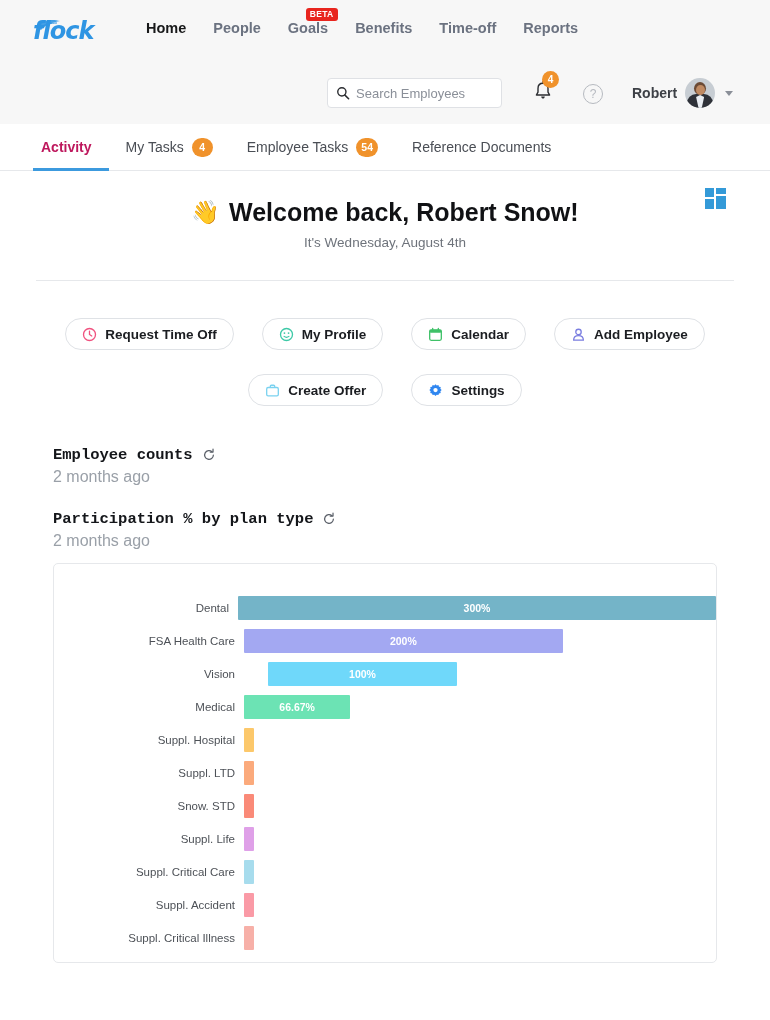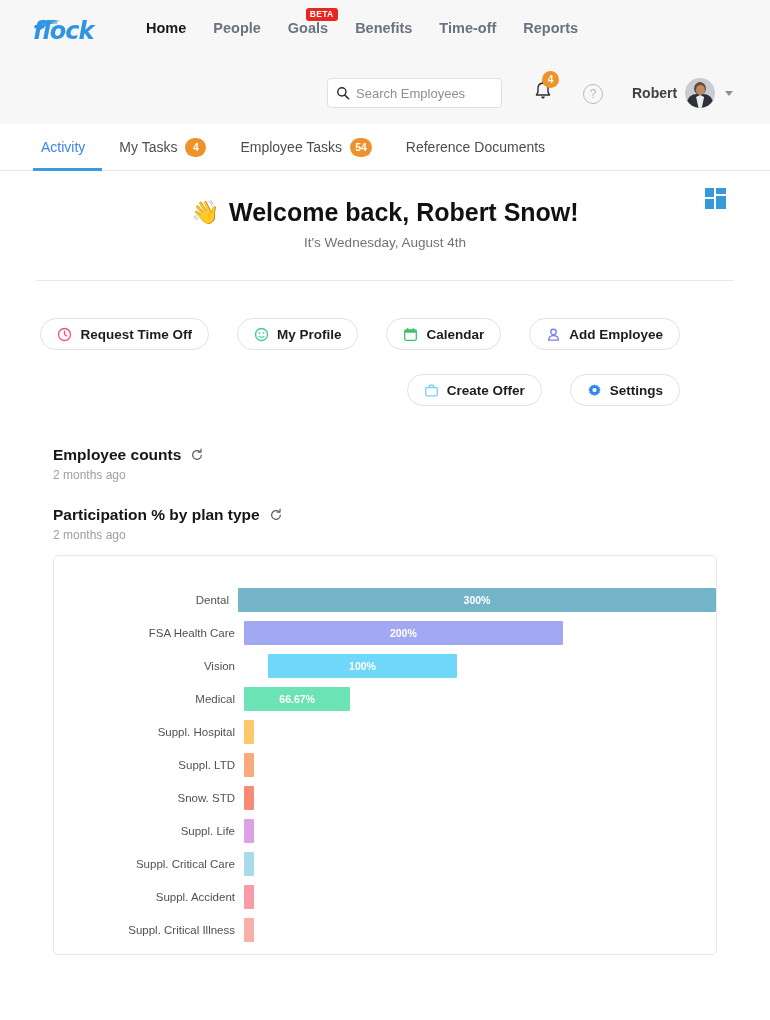--- a/index.html
+++ b/index.html
@@ -170,21 +170,21 @@
     height: 47px;
     display: flex; align-items: center; gap: 8px;
     padding: 0 17px;
     font-size: 14px;
     color: #4a4e55;
     position: relative;
     cursor: pointer;
     white-space: nowrap;
   }
   .tab:first-child { padding-left: 8px; }
-  .tab.active { color: #3b82f6; font-weight: normal; text-align: center; }
+  .tab.active { color: #be185d; font-weight: bold; text-align: center; }
   .tab.active::after {
     content: "";
     position: absolute;
     left: 0; right: 0; bottom: 0;
     height: 2.5px;
     background: #3c9ade;
   }
   .tab-badge {
     background: #f0922b;
     color: #fff;
@@ -240,21 +240,21 @@
 
   
   .actions {
     margin-top: 37px;
     display: flex;
     justify-content: center;
     flex-wrap: wrap;
     gap: 12px;
     padding: 0 90px;
   }
-  .action-row { display: flex; justify-content: flex-end; gap: 28px; width: 100%; }
+  .action-row { display: flex; justify-content: center; gap: 28px; width: 100%; }
   .action-row.second { margin-top: 12px; }
   .pill {
     display: inline-flex;
     align-items: center;
     gap: 8px;
     height: 32px;
     padding: 0 16px;
     border: 1px solid #dfe2e6;
     border-radius: 18px;
     background: #fff;
@@ -267,23 +267,23 @@
   .pill svg { flex: none; }
 
   
   .section {
     margin-top: 40px;
     padding: 0 53px;
   }
   .sect-head {
     display: flex; align-items: center; gap: 9px;
   }
-  .sect-title { font-size: 15.5px; font-weight: bold; color: #14161a; }
+  .sect-title { font-size: 15.5px; font-weight: bold; color: #14161a; font-family: Liberation Mono, monospace; }
   .refresh { cursor: pointer; width: 14px; height: 14px; }
-  .sect-sub { margin-top: 4px; font-size: 12px; color: #9aa0a8; }
+  .sect-sub { margin-top: 4px; font-size: 16px; color: #9aa0a8; }
 
   .counts {
     margin-top: 12px;
     display: flex;
   }
   .count-cell { flex: 1; text-align: center; }
   .count-num {
     font-size: 33px; font-weight: bold; color: #101114;
     letter-spacing: -.5px; line-height: 1.1;
   }

